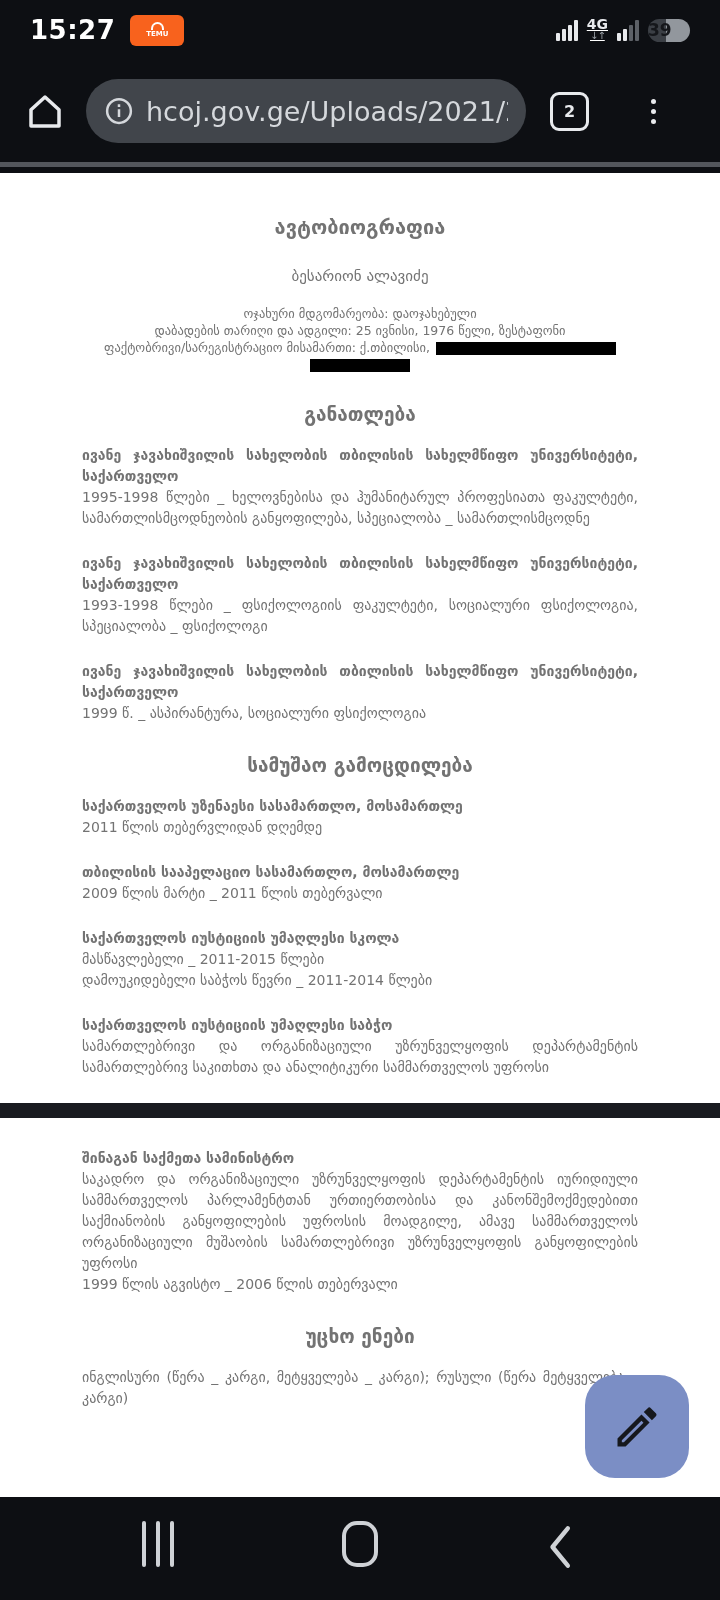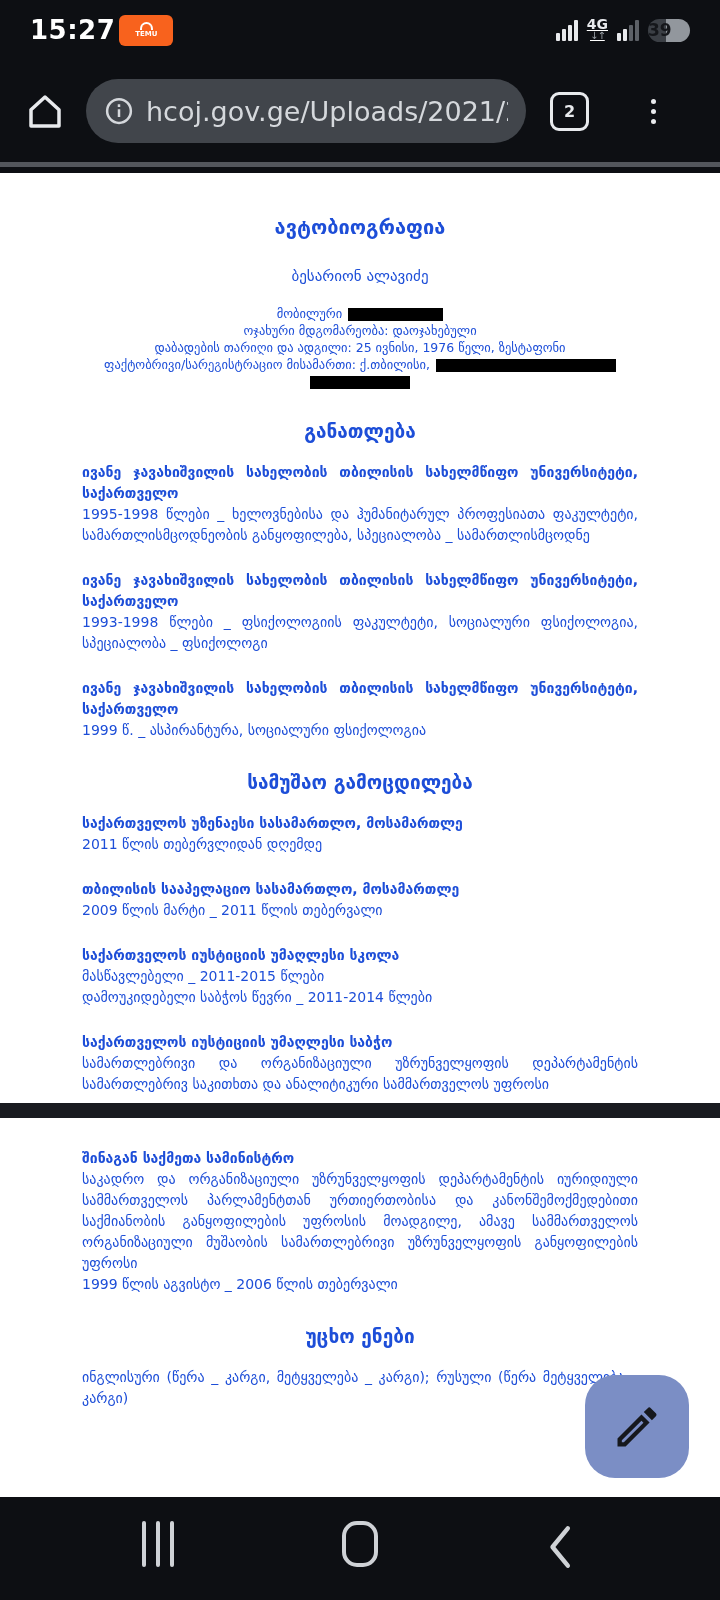--- a/index.html
+++ b/index.html
@@ -3,21 +3,21 @@
 <meta charset="utf-8">
 <style>
   html,body{margin:0;padding:0;background:#000;}
   .screen{position:relative;width:720px;height:1600px;overflow:hidden;
     background:#0d0f13;font-family:"DejaVu Sans",sans-serif;}
 
   
   .status-bar{position:absolute;top:0;left:0;width:720px;height:60px;
     display:flex;align-items:center;justify-content:space-between;
     padding:0 30px;box-sizing:border-box;color:#fff;}
-  .sb-left{display:flex;align-items:center;gap:4px;}
+  .sb-left{display:flex;align-items:center;gap:15px;}
   .sb-time{font-size:26px;font-weight:bold;letter-spacing:.5px;}
   .temu{width:54px;height:31px;border-radius:6px;background:#f8621d;
     display:flex;flex-direction:column;align-items:center;justify-content:center;gap:1px;}
   .temu .temu-mark{width:13px;height:8px;border:2px solid #fff;border-top-left-radius:7px;
     border-top-right-radius:7px;border-bottom:none;box-sizing:border-box;}
   .temu .temu-word{font-size:7px;font-weight:bold;color:#fff;line-height:7px;}
   .sb-right{display:flex;align-items:center;gap:9px;}
   .sig{display:flex;align-items:flex-end;gap:2px;height:22px;}
   .sig i{display:block;width:4px;border-radius:1px;background:#e8eaed;}
   .sig .b1{height:8px}.sig .b2{height:12px}.sig .b3{height:16px}.sig .b4{height:21px}
@@ -40,21 +40,21 @@
   .url-text{font-size:27px;color:#d5d8dc;white-space:nowrap;overflow:hidden;}
   .tab-btn{margin-left:24px;width:33px;height:33px;border:3px solid #e8eaed;border-radius:9px;
     display:flex;align-items:center;justify-content:center;}
   .tab-btn span{font-size:16px;font-weight:bold;color:#e8eaed;}
   .menu-btn{margin-left:62px;display:flex;flex-direction:column;gap:5px;}
   .menu-btn i{width:5px;height:5px;border-radius:50%;background:#e8eaed;display:block;}
   .toolbar-divider{position:absolute;top:162px;left:0;width:720px;height:5px;background:#53565c;}
 
   
   .viewer{position:absolute;top:173px;left:0;width:720px;height:1324px;background:#191b20;}
-  .page{background:#fff;color:#1d4ed8;overflow:hidden;box-sizing:border-box;}
+  .page{background:#fff;color:#737373;overflow:hidden;box-sizing:border-box;}
   .page1{height:930px;padding:42px 82px 0;}
   .page-gap{height:15px;background:#191b20;}
   .page2{height:379px;padding:30px 82px 0;}
   .doc-title{text-align:center;font-size:20px;font-weight:bold;margin:0 0 28px;}
   .doc-name{text-align:center;font-size:15px;margin:0 0 20px;}
   .contact{text-align:center;font-size:12.5px;line-height:17px;margin-bottom:28px;}
   .redact{display:inline-block;height:13px;background:#000;vertical-align:middle;margin-left:6px;}
   .w95{width:95px}.w190{width:190px}.w180{width:180px}.w100{width:100px;margin-left:0;}
   .sec-h{text-align:center;font-size:19px;font-weight:bold;margin:30px 0 20px;}
   .entry{margin-bottom:24px;font-size:14px;line-height:21px;}
@@ -137,23 +137,20 @@
   </div>
   <div class="toolbar-divider"></div>
 
   <div class="viewer">
 
     <div class="page page1">
       <div class="doc-title">ავტობიოგრაფია</div>
       <div class="doc-name">ბესარიონ ალავიძე</div>
 
       <div class="contact">
-        <div>
-          <span>მობილური</span><span class="redact w95"></span>
-        </div>
         <div>ოჯახური მდგომარეობა: დაოჯახებული</div>
         <div>დაბადების თარიღი და ადგილი:  25 ივნისი, 1976 წელი, ზესტაფონი</div>
         <div>
           <span>ფაქტობრივი/სარეგისტრაციო მისამართი: ქ.თბილისი,</span><span class="redact w180"></span>
         </div>
         <div><span class="redact w100"></span></div>
       </div>
 
       <div class="sec-h">განათლება</div>
 

